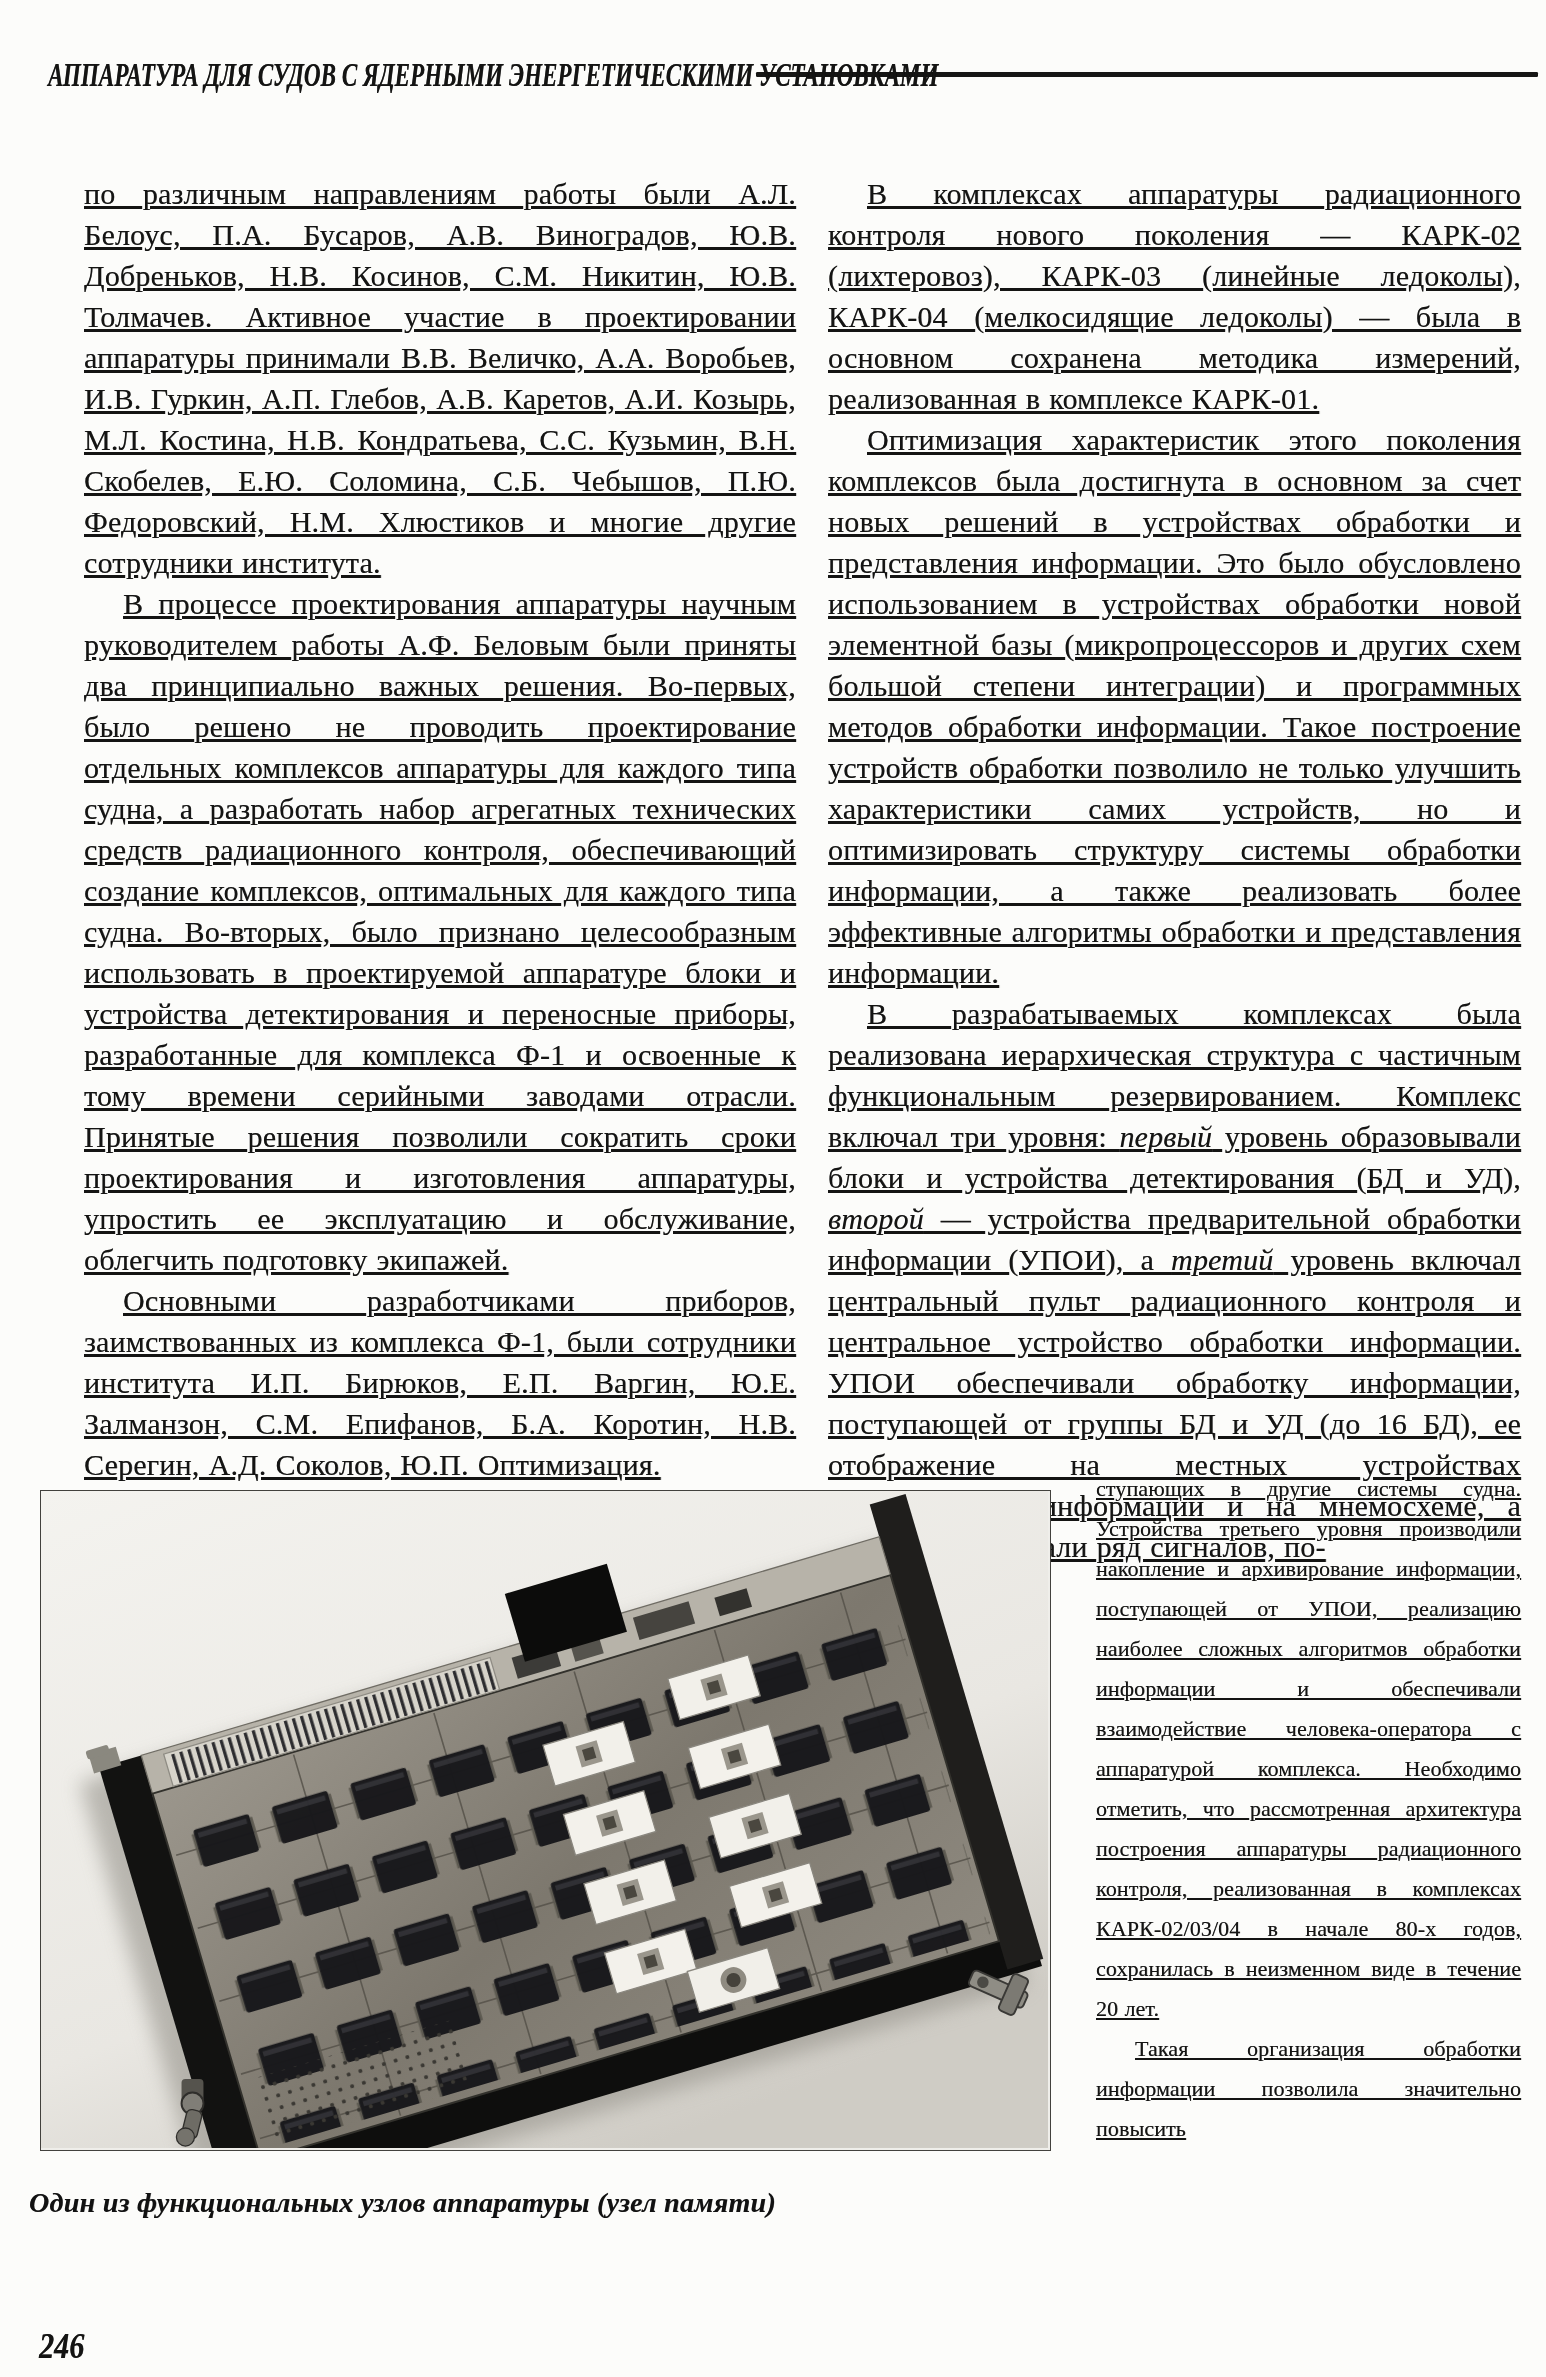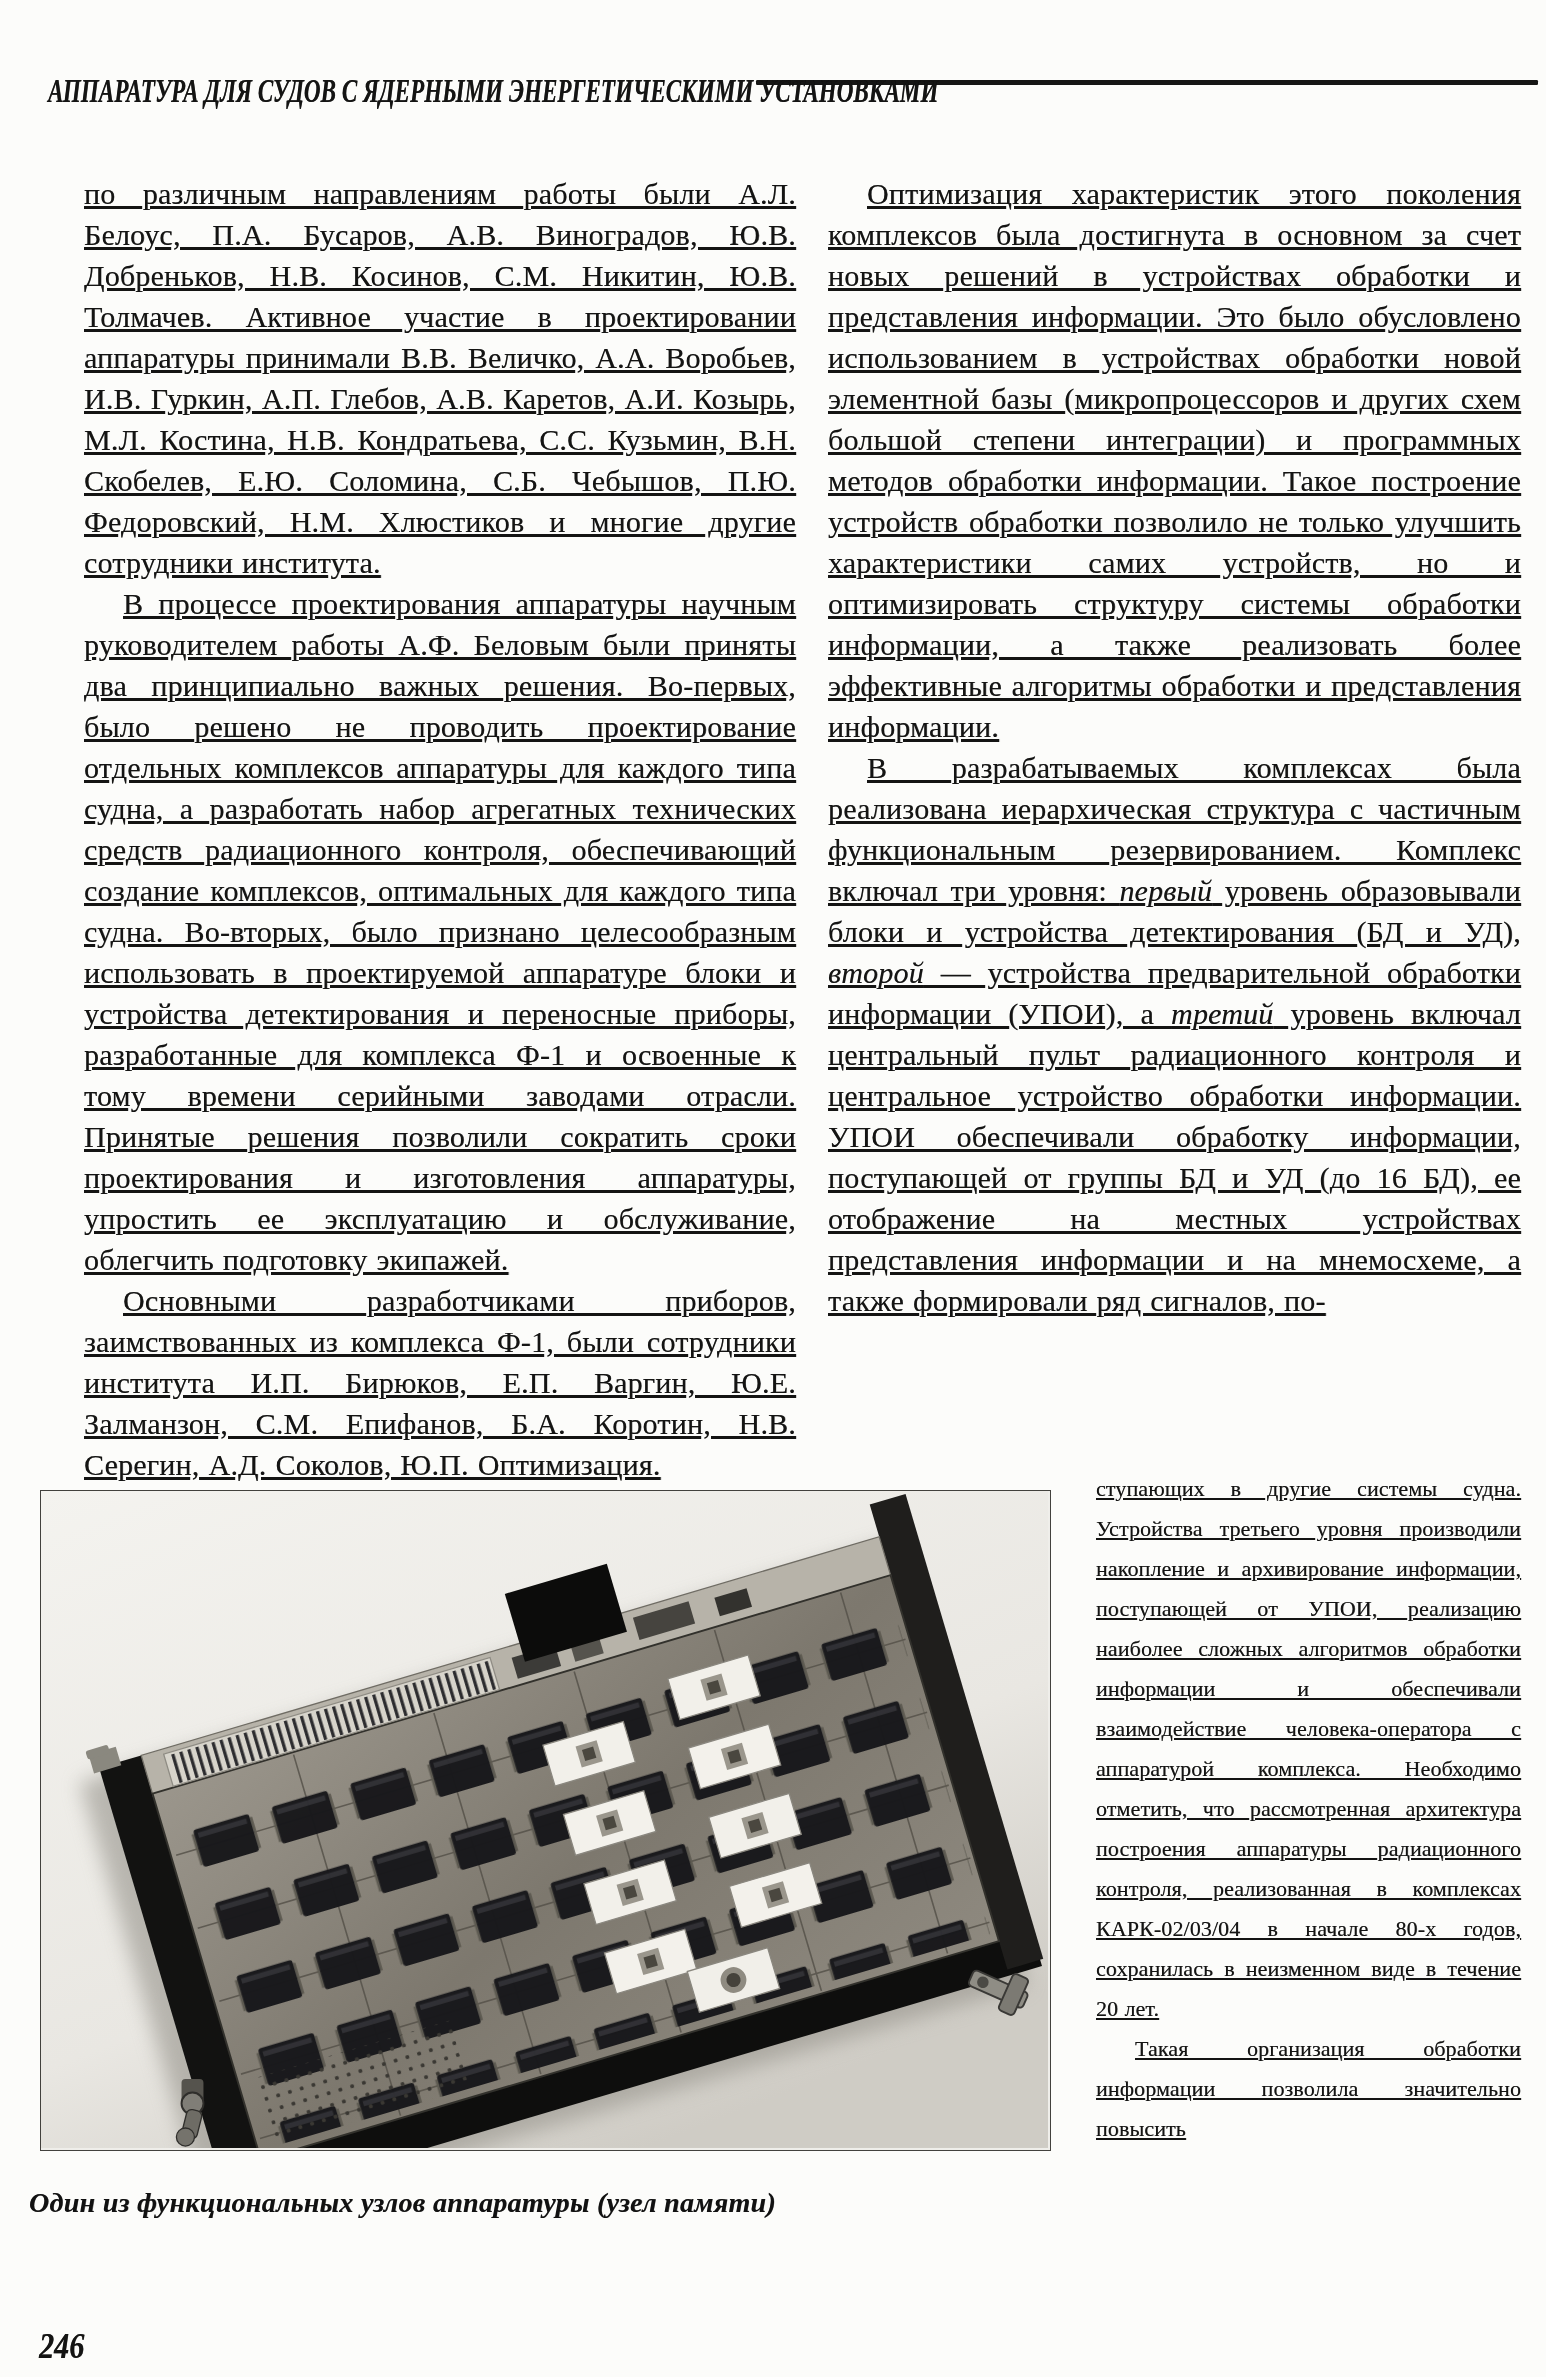--- a/index.html
+++ b/index.html
@@ -9,21 +9,21 @@
     background:#fcfcfa;
     font-family:"Liberation Serif","DejaVu Serif",serif;
     color:#141413;
     overflow:hidden;
   }
   
   .header{
     position:absolute;left:48px;top:55px;right:9px;
     display:flex;align-items:center;
   }
-  .header-title-box{width:704px;overflow:visible;flex:0 0 auto;margin-top:16px;}
+  .header-title-box{width:704px;overflow:visible;flex:0 0 auto;}
   .header-title{
     display:inline-block;white-space:nowrap;
     font-weight:700;font-style:italic;
     font-size:34px;line-height:39px;letter-spacing:0;
     transform:scaleX(0.68);transform-origin:left center;
     text-shadow:0.3px 0 0 rgba(0,0,0,.7);
   }
   .header-rule{flex:1;height:4.5px;background:#161615;margin-left:3.9px;border-radius:1.3px;}
   
   .cols{
@@ -91,20 +91,21 @@
     <div class="header-rule"></div>
   </div>
 
   <div class="cols bodytext">
     <div class="col-left">
       <p>по различным направлениям работы были А.Л. Белоус, П.А. Бусаров, А.В. Виноградов, Ю.В. Добреньков, Н.В. Косинов, С.М. Никитин, Ю.В. Толмачев. Активное участие в проектировании аппаратуры принимали В.В. Величко, А.А. Воробьев, И.В. Гуркин, А.П. Глебов, А.В. Каретов, А.И. Козырь, М.Л. Костина, Н.В. Кондратьева, С.С. Кузьмин, В.Н. Скобелев, Е.Ю. Соломина, С.Б. Чебышов, П.Ю. Федоровский, Н.М. Хлюстиков и многие другие сотрудники института.</p>
       <p class="indent">В процессе проектирования аппаратуры научным руководителем работы А.Ф. Беловым были приняты два принципиально важных решения. Во-первых, было решено не проводить проектирование отдельных комплексов аппаратуры для каждого типа судна, а разработать набор агрегатных технических средств радиационного контроля, обеспечивающий создание комплексов, оптимальных для каждого типа судна. Во-вторых, было признано целесообразным использовать в проектируемой аппаратуре блоки и устройства детектирования и переносные приборы, разработанные для комплекса Ф-1 и освоенные к тому времени серийными заводами отрасли. Принятые решения позволили сократить сроки проектирования и изготовления аппаратуры, упростить ее эксплуатацию и обслуживание, облегчить подготовку экипажей.</p>
       <p class="indent">Основными разработчиками приборов, заимствованных из комплекса Ф-1, были сотрудники института И.П. Бирюков, Е.П. Варгин, Ю.Е. Залманзон, С.М. Епифанов, Б.А. Коротин, Н.В. Серегин, А.Д. Соколов, Ю.П. Оптимизация.</p>
     </div>
     <div class="col-right">
+      <p class="indent">В комплексах аппаратуры радиационного контроля нового поколения — КАРК-02 (лихтеровоз), КАРК-03 (линейные ледоколы), КАРК-04 (мелкосидящие ледоколы) — была в основном сохранена методика измерений, реализованная в комплексе КАРК-01.</p>
       <p class="indent">Оптимизация характеристик этого поколения комплексов была достигнута в основном за счет новых решений в устройствах обработки и представления информации. Это было обусловлено использованием в устройствах обработки новой элементной базы (микропроцессоров и других схем большой степени интеграции) и программных методов обработки информации. Такое построение устройств обработки позволило не только улучшить характеристики самих устройств, но и оптимизировать структуру системы обработки информации, а также реализовать более эффективные алгоритмы обработки и представления информации.</p>
       <p class="indent"><span>В разрабатываемых комплексах была реализована иерархическая структура с частичным функциональным резервированием. Комплекс включал три уровня: </span><i>первый</i><span> уровень образовывали блоки и устройства детектирования (БД и УД), </span><i>второй</i><span> — устройства предварительной обработки информации (УПОИ), а </span><i>третий</i><span> уровень включал центральный пульт радиационного контроля и центральное устройство обработки информации. УПОИ обеспечивали обработку информации, поступающей от группы БД и УД (до 16 БД), ее отображение на местных устройствах представления информации и на мнемосхеме, а также формировали ряд сигналов, по-</span></p>
     </div>
   </div>
 
   <div class="col-narrow bodytext">
     <p>ступающих в другие системы судна. Устройства третьего уровня производили накопление и архивирование информации, поступающей от УПОИ, реализацию наиболее сложных алгоритмов обработки информации и обеспечивали взаимодействие человека-оператора с аппаратурой комплекса. Необходимо отметить, что рассмотренная архитектура построения аппаратуры радиационного контроля, реализованная в комплексах КАРК-02/03/04 в начале 80-х годов, сохранилась в неизменном виде в течение 20 лет.</p>
     <p class="indent">Такая организация обработки информации позволила значительно повысить</p>
   </div>
 

